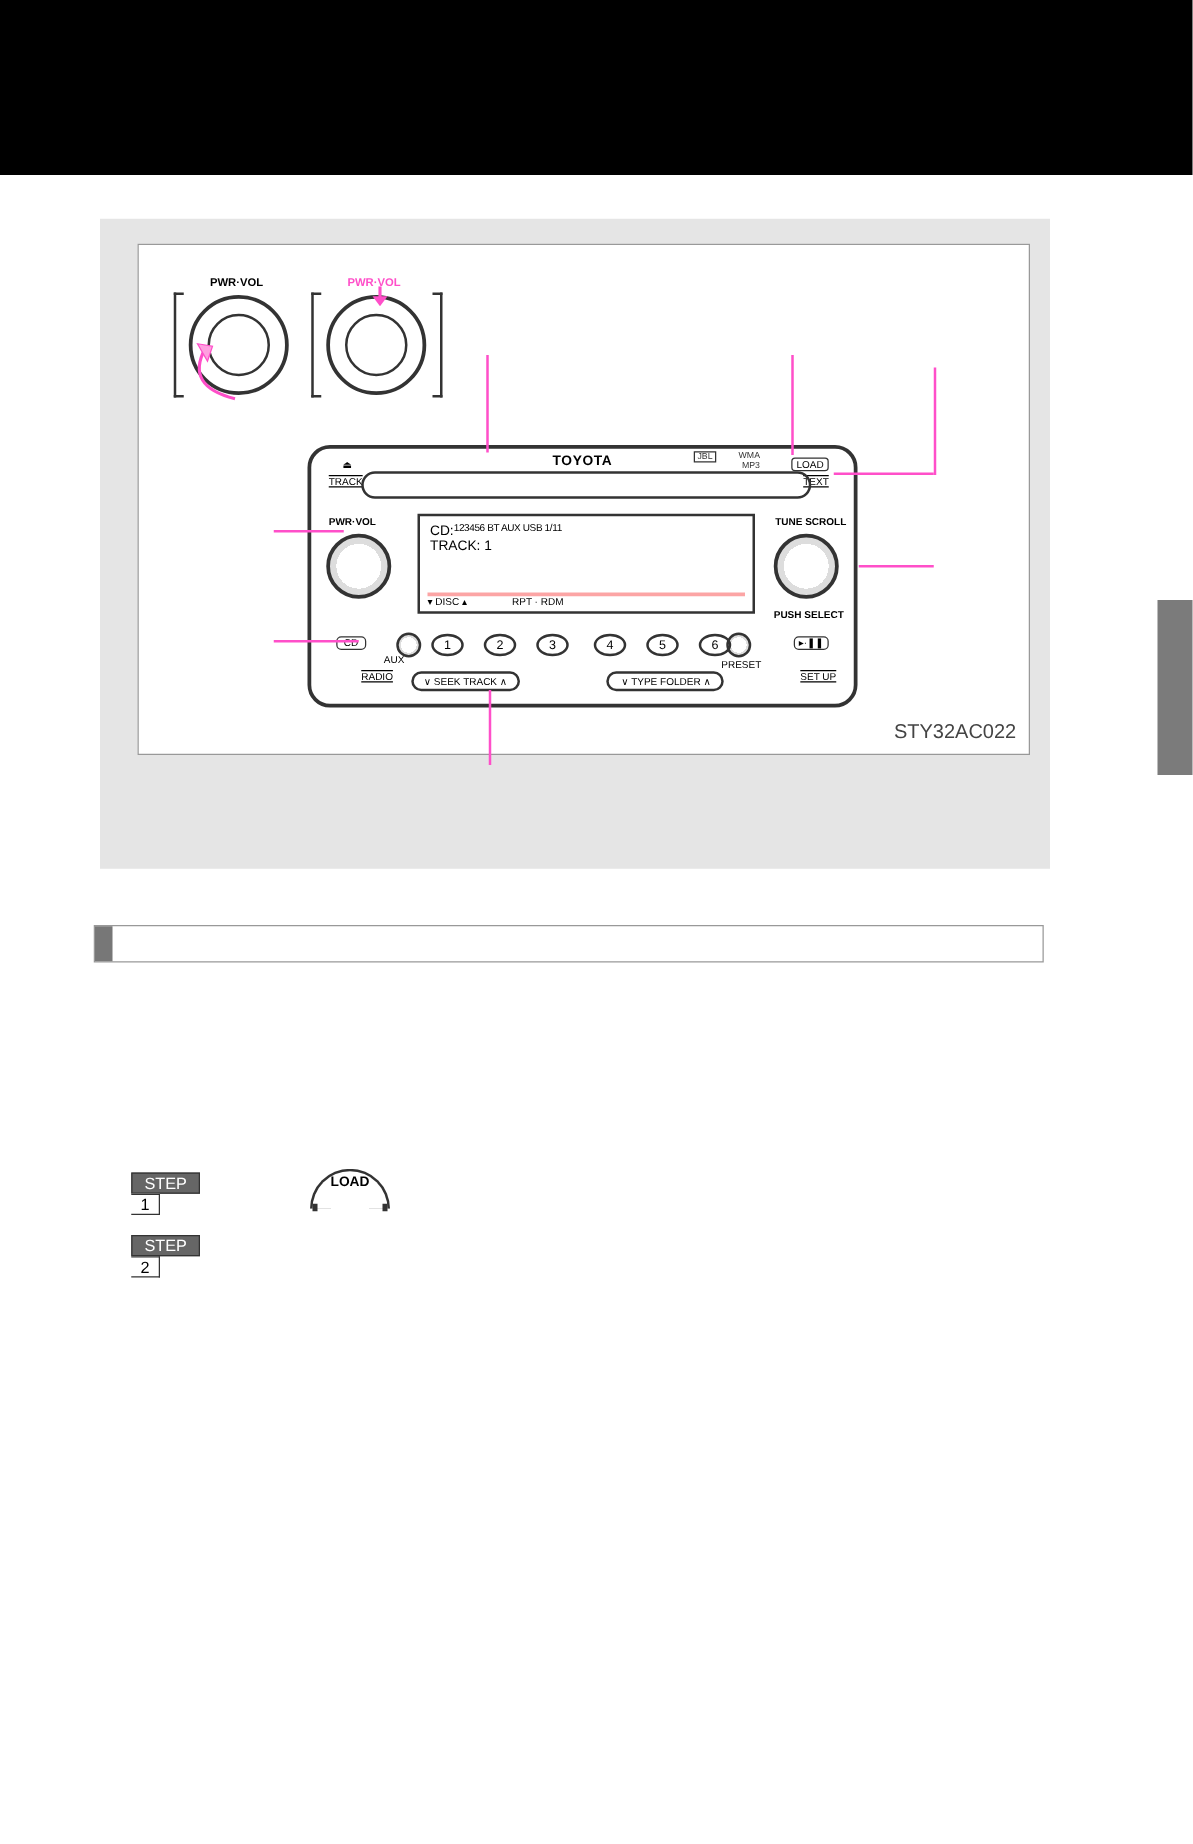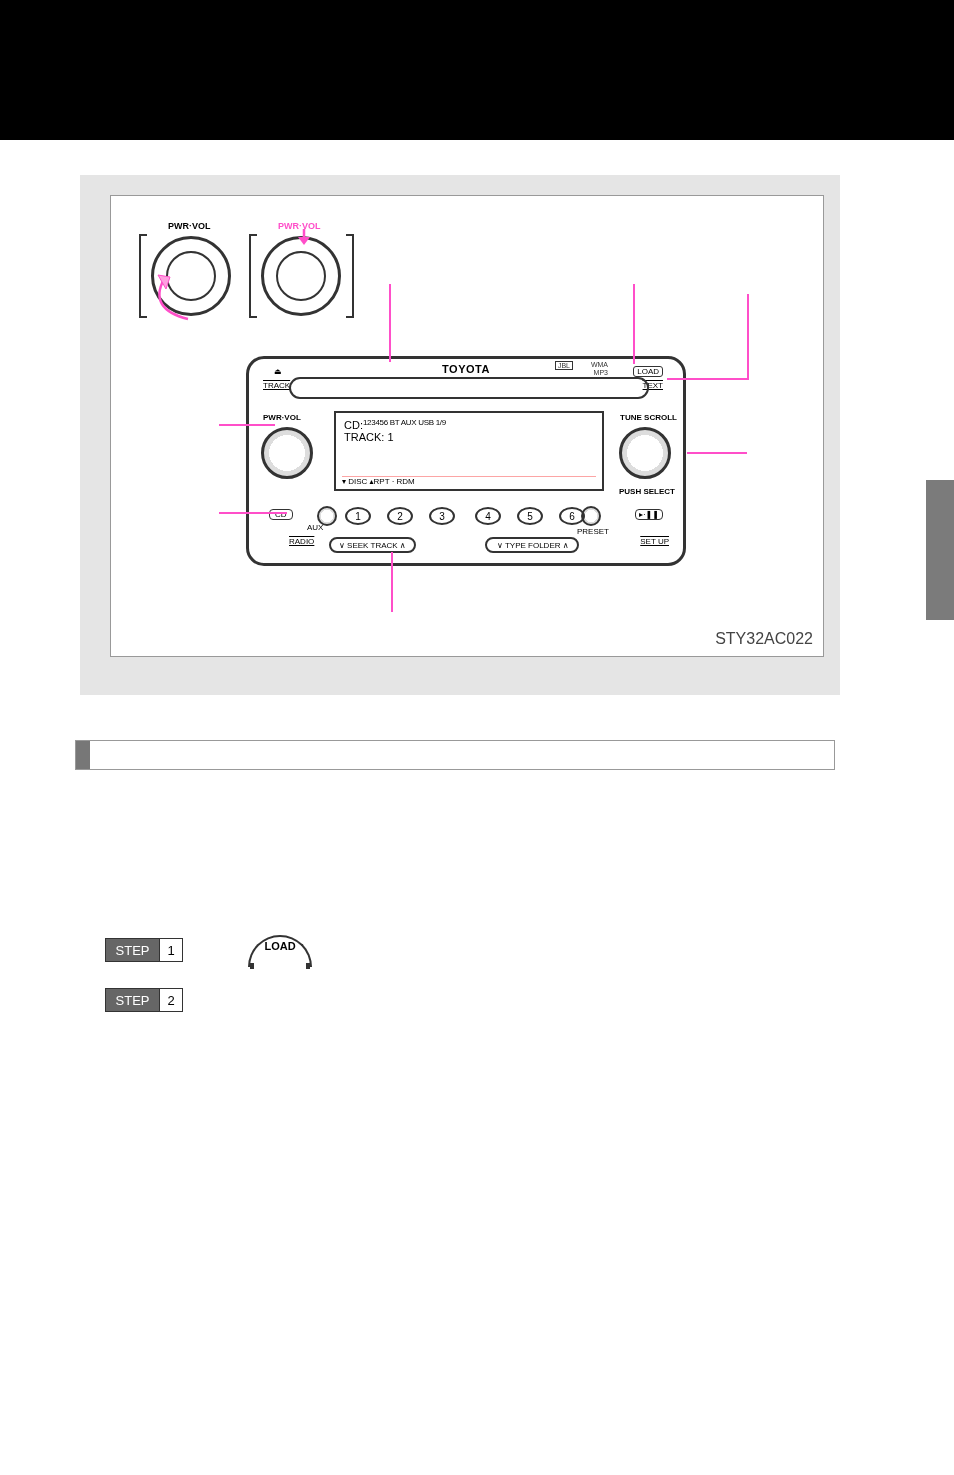--- a/index.html
+++ b/index.html
@@ -32,21 +32,21 @@
     top: 175px;
     width: 760px;
     height: 520px;
     background: #e5e5e5;
   }
   .figure-inner {
     position: absolute;
     left: 30px;
     top: 20px;
     width: 714px;
-    height: 462px;
+    height: 409px;
     background: #fff;
     border: 1px solid #999;
   }
   .fig-code {
     position: absolute;
     right: 10px;
     bottom: 8px;
     font-size: 16px;
     color: #444;
     margin-top: 32px;
@@ -175,20 +175,21 @@
   }
 
   
   .step {
     position: absolute;
     left: 105px;
     width: 78px;
     height: 24px;
     display: flex;
     font-size: 13px;
+    flex-direction: column;
   }
   .step .box1{
     background:#666;
     color:#fff;
     border:1px solid #333;
     display:flex;align-items:center;justify-content:center;
     width:55px;
   }
   .step .box2{
     background:#fff;
@@ -268,26 +269,26 @@
       <span class="lbl8" style="left:14px;top:54px;font-weight:bold;">PWR·VOL</span>
       <span class="lbl8" style="right:6px;top:54px;font-weight:bold;">TUNE SCROLL</span>
       <span class="lbl8" style="right:8px;top:128px;font-weight:bold;">PUSH SELECT</span>
 
       <div class="knob knob-left"></div>
       <div class="knob knob-right"></div>
 
       <div class="lcd">
         <div class="row">
           <span>CD:</span>
-          <span class="tiny" style="text-align:right;line-height:8px;">123456  BT  AUX USB  1/9</span>
+          <span class="tiny" style="text-align:right;line-height:8px;">123456  BT  AUX USB  1/11</span>
         </div>
         <div class="row">
             <span>TRACK: 1</span>
           </div>
-        <div class="row" style="position:absolute;bottom:3px;left:6px;right:6px;font-size:8px;border-top:1px solid #fca5a5;">
+        <div class="row" style="position:absolute;bottom:3px;left:6px;right:6px;font-size:8px;border-top:3px solid #fca5a5;gap:36px;">
           <span>▾  DISC  ▴</span>
           <span>RPT   ·   RDM</span>
         </div>
       </div>
 
       <div class="knob small" style="left:68px;top:147px;"></div>
       <div class="knob small" style="left:332px;top:147px;"></div>
       <span class="lbl8" style="left:328px;top:168px;">PRESET</span>
 
       <span class="pbtn" style="left:96px;  top:148px;">1</span>

